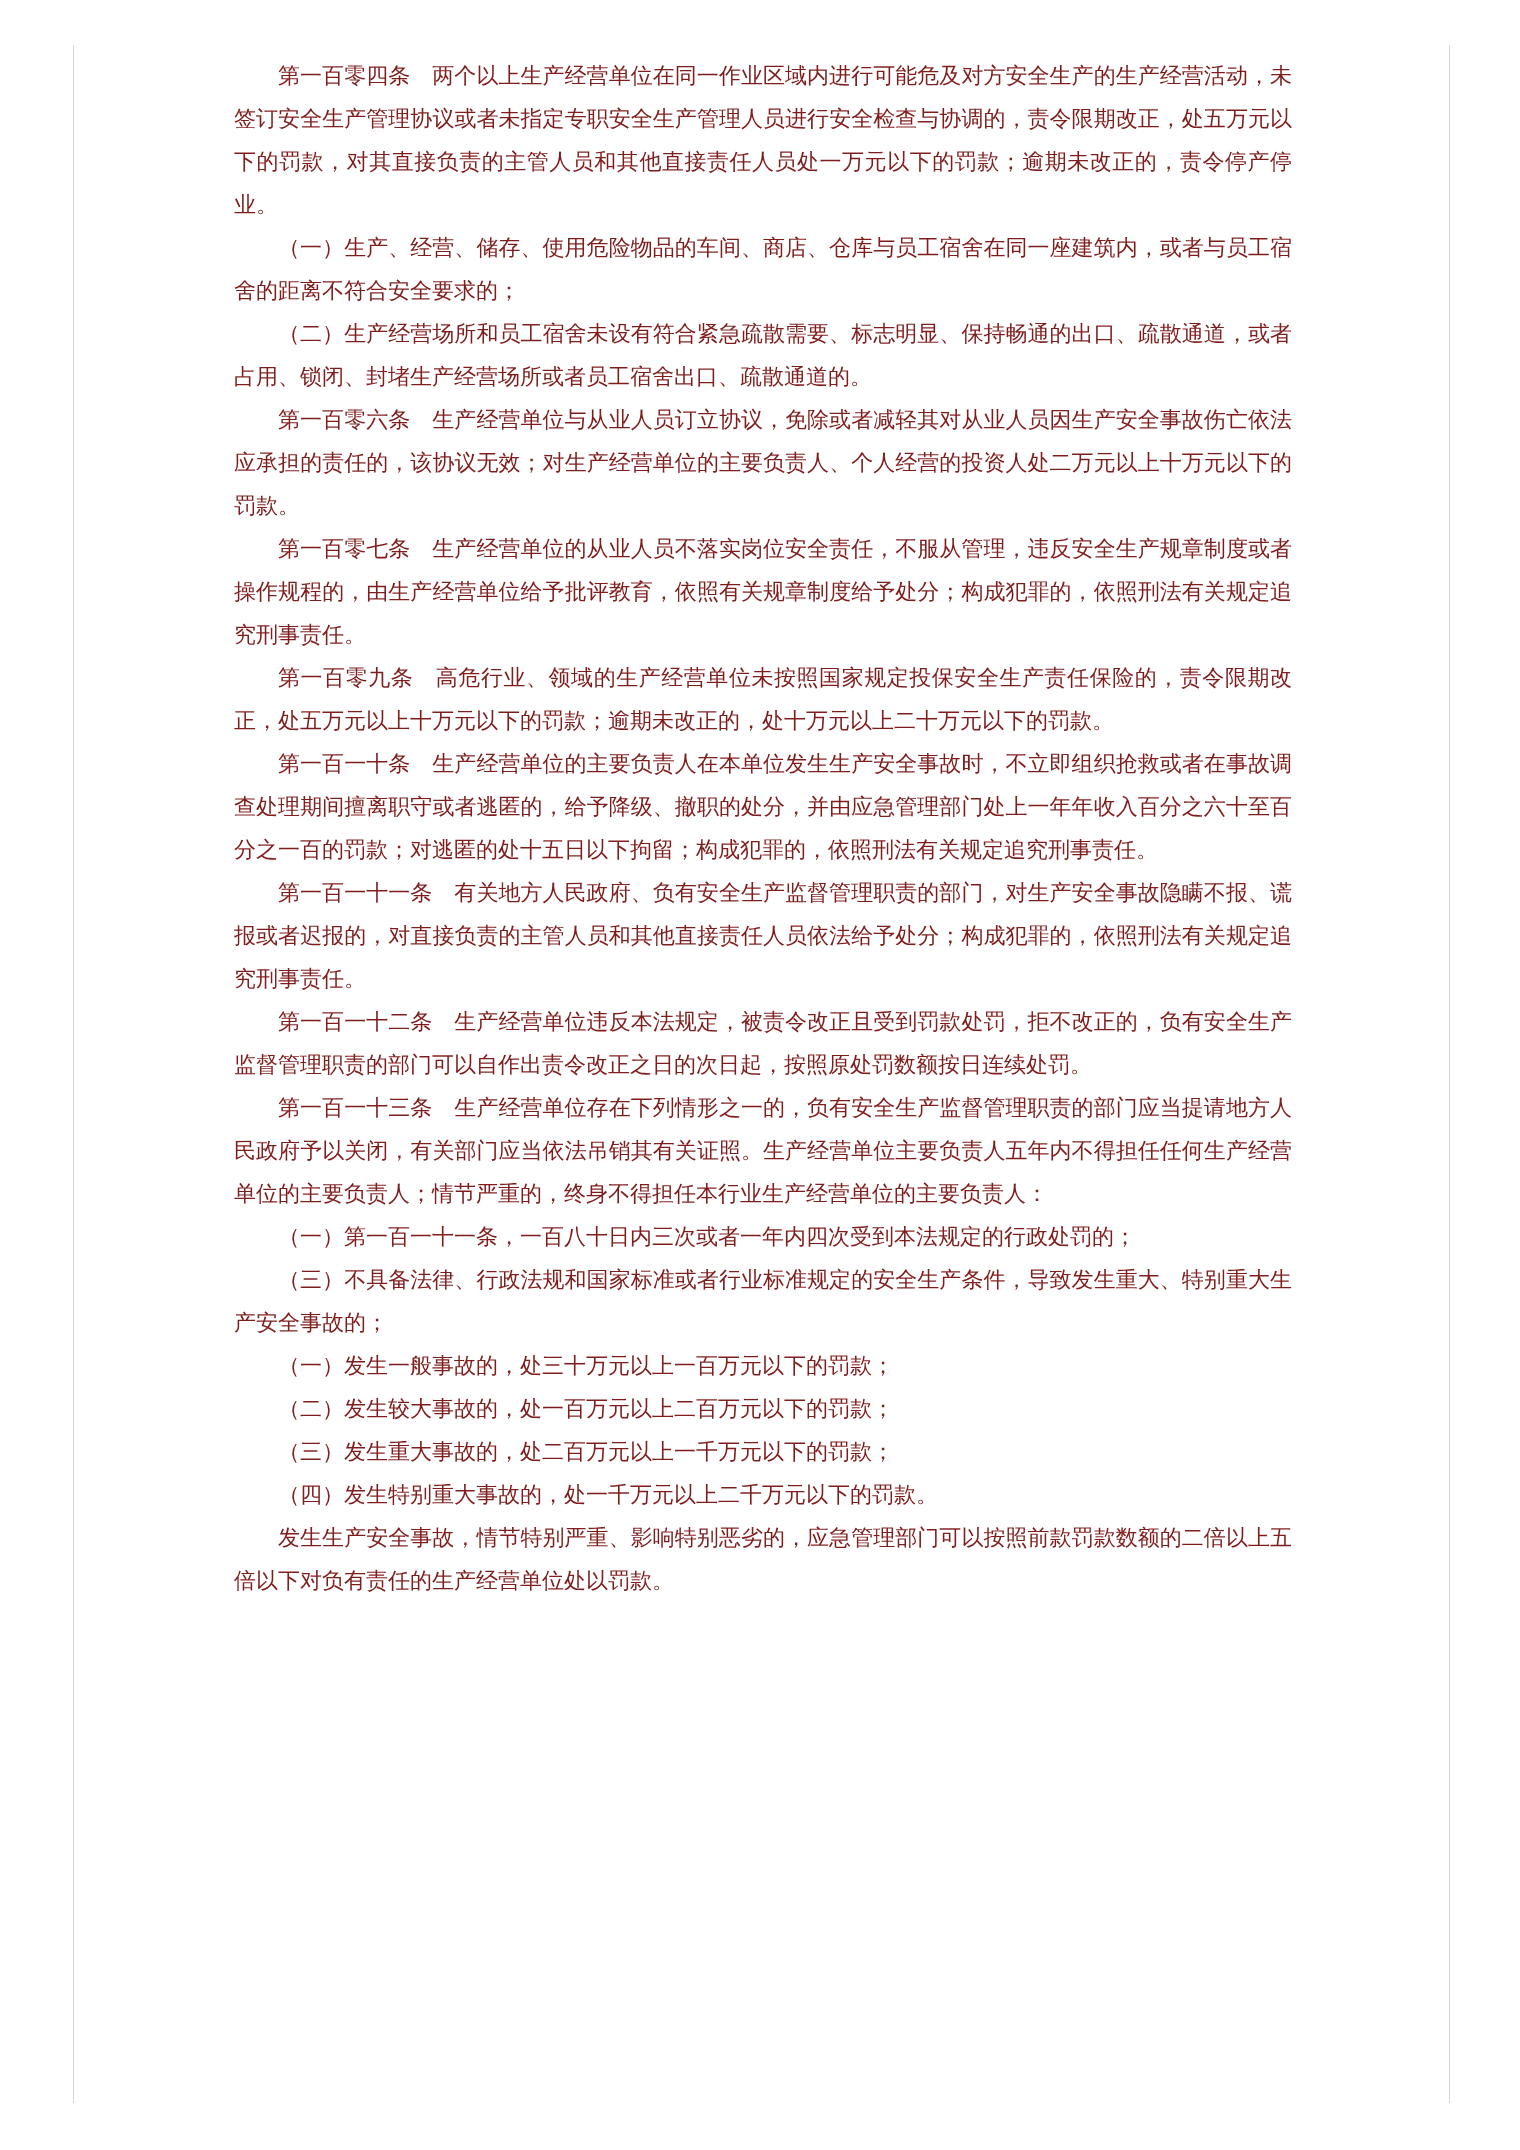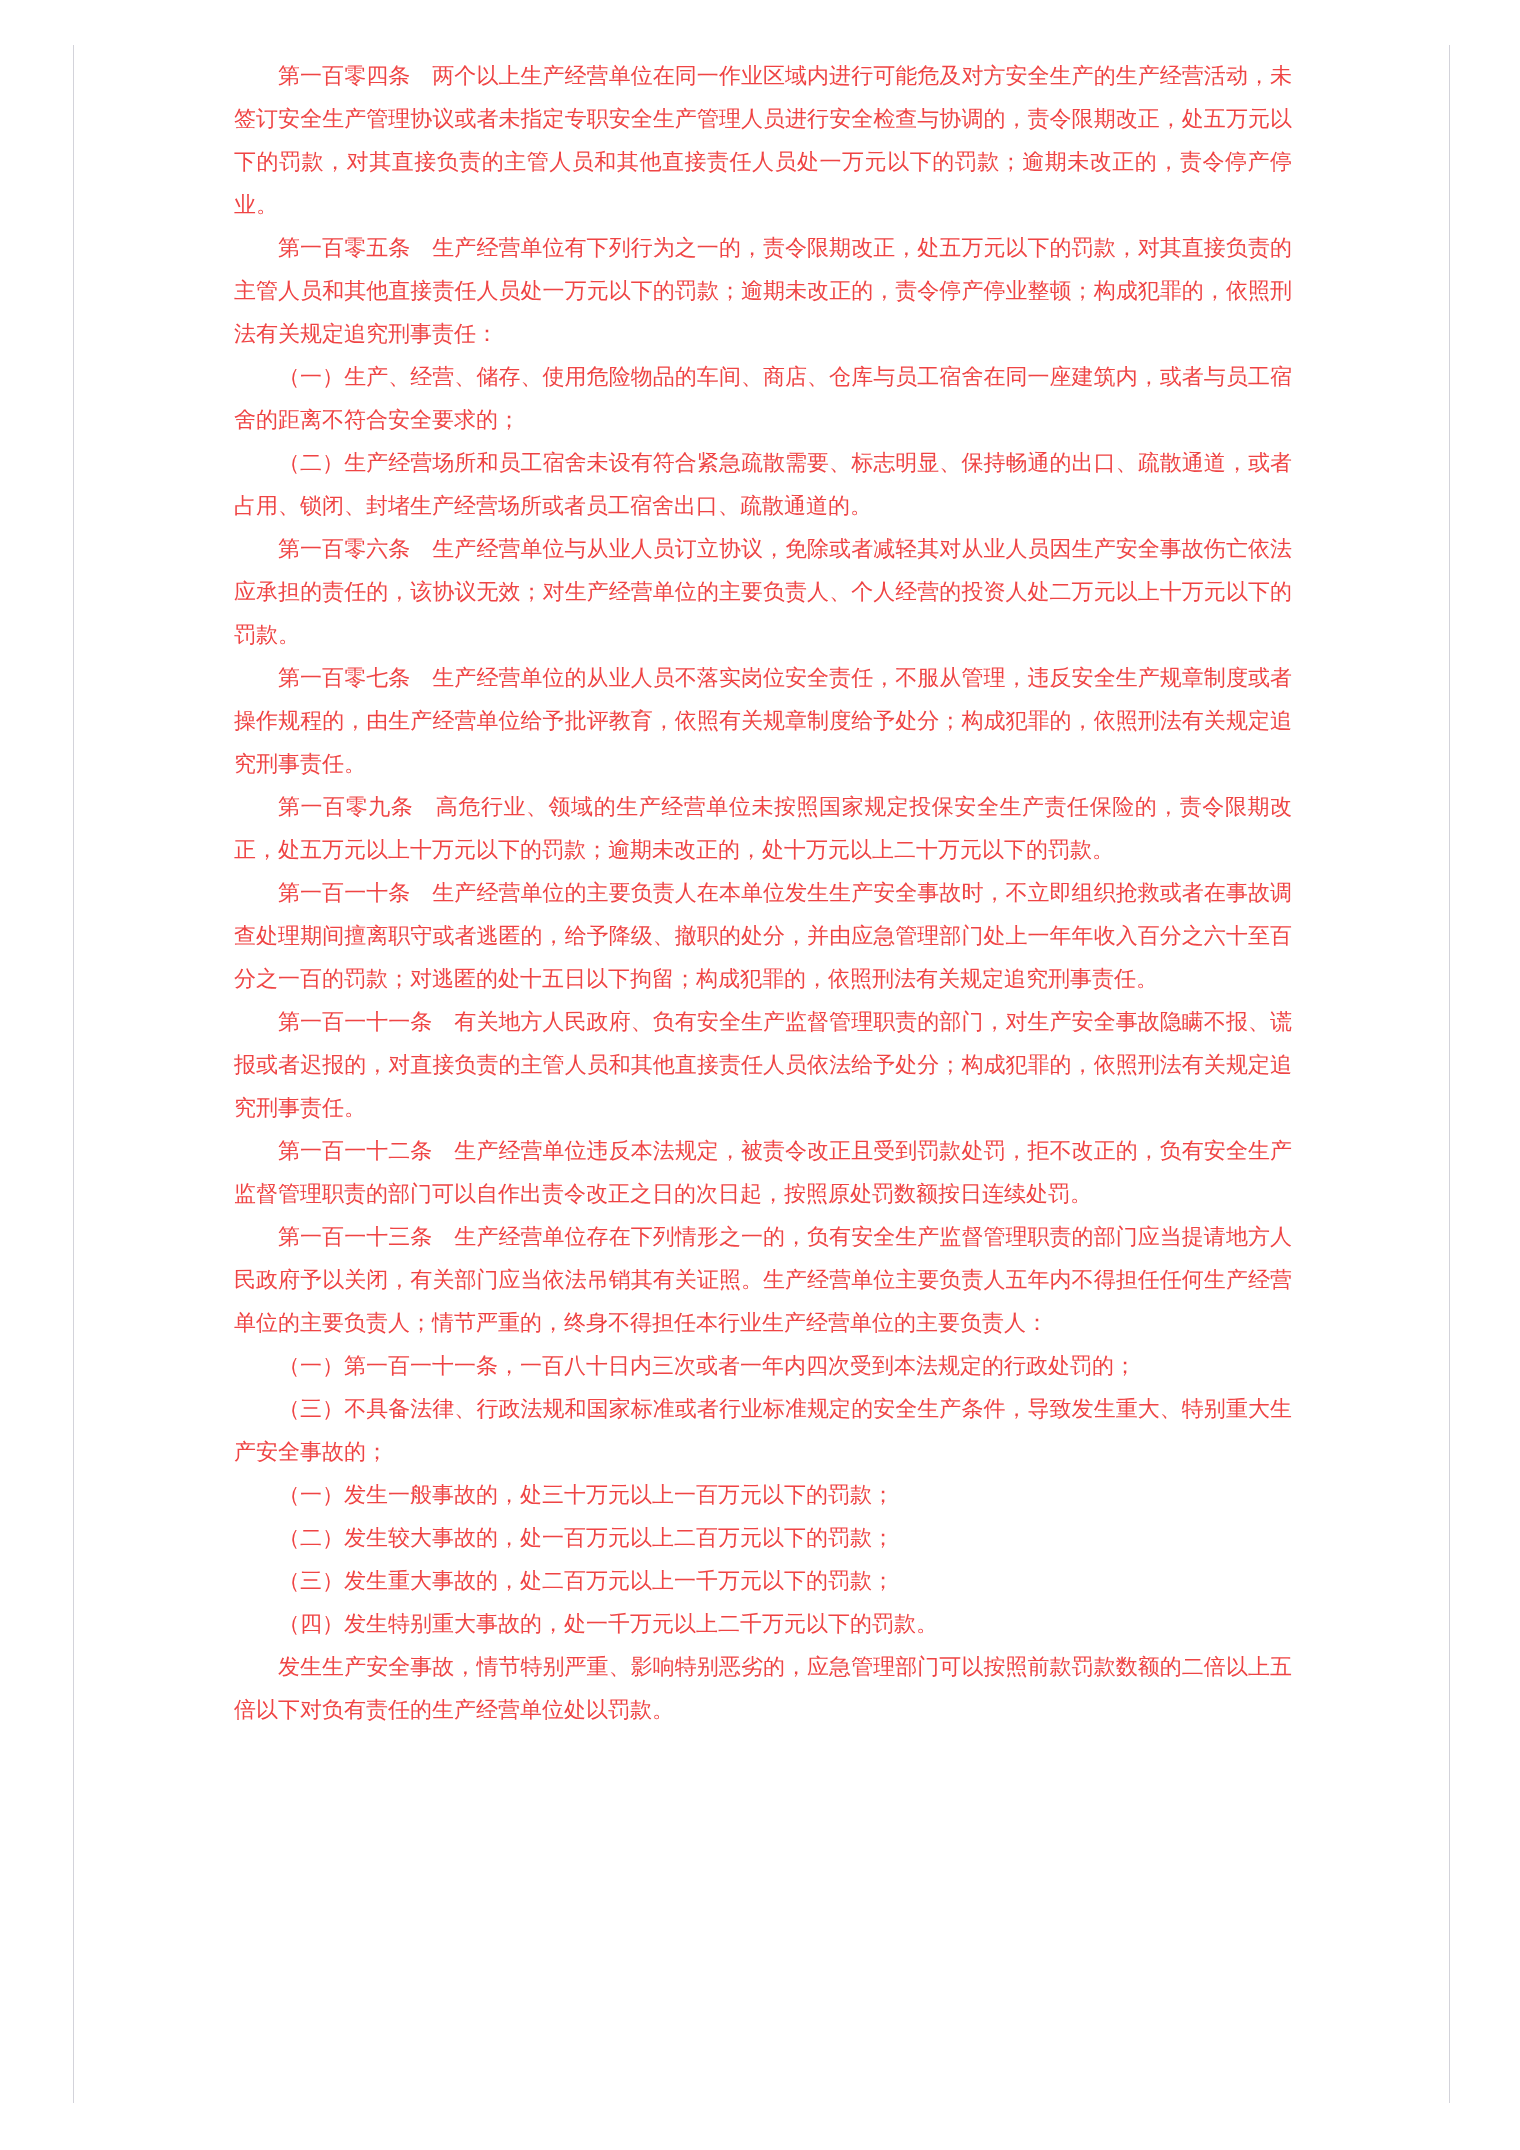--- a/index.html
+++ b/index.html
@@ -21,21 +21,21 @@
     height: 2058px;
     background: #d3d3da;
   }
   .page-edge.left  { left: 73px; }
   .page-edge.right { left: 1449px; }
   .doc {
     position: absolute;
     left: 234px;
     top: 54px;
     width: 1058px;
-    color: #ef4444;
+    color: #7f1d1d;
     font-size: 22px;
     line-height: 43px;
     text-align: justify;
     text-justify: inter-ideograph;
   }
   .doc p {
     margin: 0;
     padding: 0;
     text-indent: 2em;
   }
@@ -44,21 +44,20 @@
 <body>
 
 <div class="page-edge left"></div>
 
 <div class="page-edge right"></div>
 
 <div class="doc">
 
     <p>第一百零四条　两个以上生产经营单位在同一作业区域内进行可能危及对方安全生产的生产经营活动，未签订安全生产管理协议或者未指定专职安全生产管理人员进行安全检查与协调的，责令限期改正，处五万元以下的罚款，对其直接负责的主管人员和其他直接责任人员处一万元以下的罚款；逾期未改正的，责令停产停业。</p>
 
-    <p>第一百零五条　生产经营单位有下列行为之一的，责令限期改正，处五万元以下的罚款，对其直接负责的主管人员和其他直接责任人员处一万元以下的罚款；逾期未改正的，责令停产停业整顿；构成犯罪的，依照刑法有关规定追究刑事责任：</p>
 
     <p>（一）生产、经营、储存、使用危险物品的车间、商店、仓库与员工宿舍在同一座建筑内，或者与员工宿舍的距离不符合安全要求的；</p>
 
     <p>（二）生产经营场所和员工宿舍未设有符合紧急疏散需要、标志明显、保持畅通的出口、疏散通道，或者占用、锁闭、封堵生产经营场所或者员工宿舍出口、疏散通道的。</p>
 
     <p>第一百零六条　生产经营单位与从业人员订立协议，免除或者减轻其对从业人员因生产安全事故伤亡依法应承担的责任的，该协议无效；对生产经营单位的主要负责人、个人经营的投资人处二万元以上十万元以下的罚款。</p>
 
     <p>第一百零七条　生产经营单位的从业人员不落实岗位安全责任，不服从管理，违反安全生产规章制度或者操作规程的，由生产经营单位给予批评教育，依照有关规章制度给予处分；构成犯罪的，依照刑法有关规定追究刑事责任。</p>
 
 

